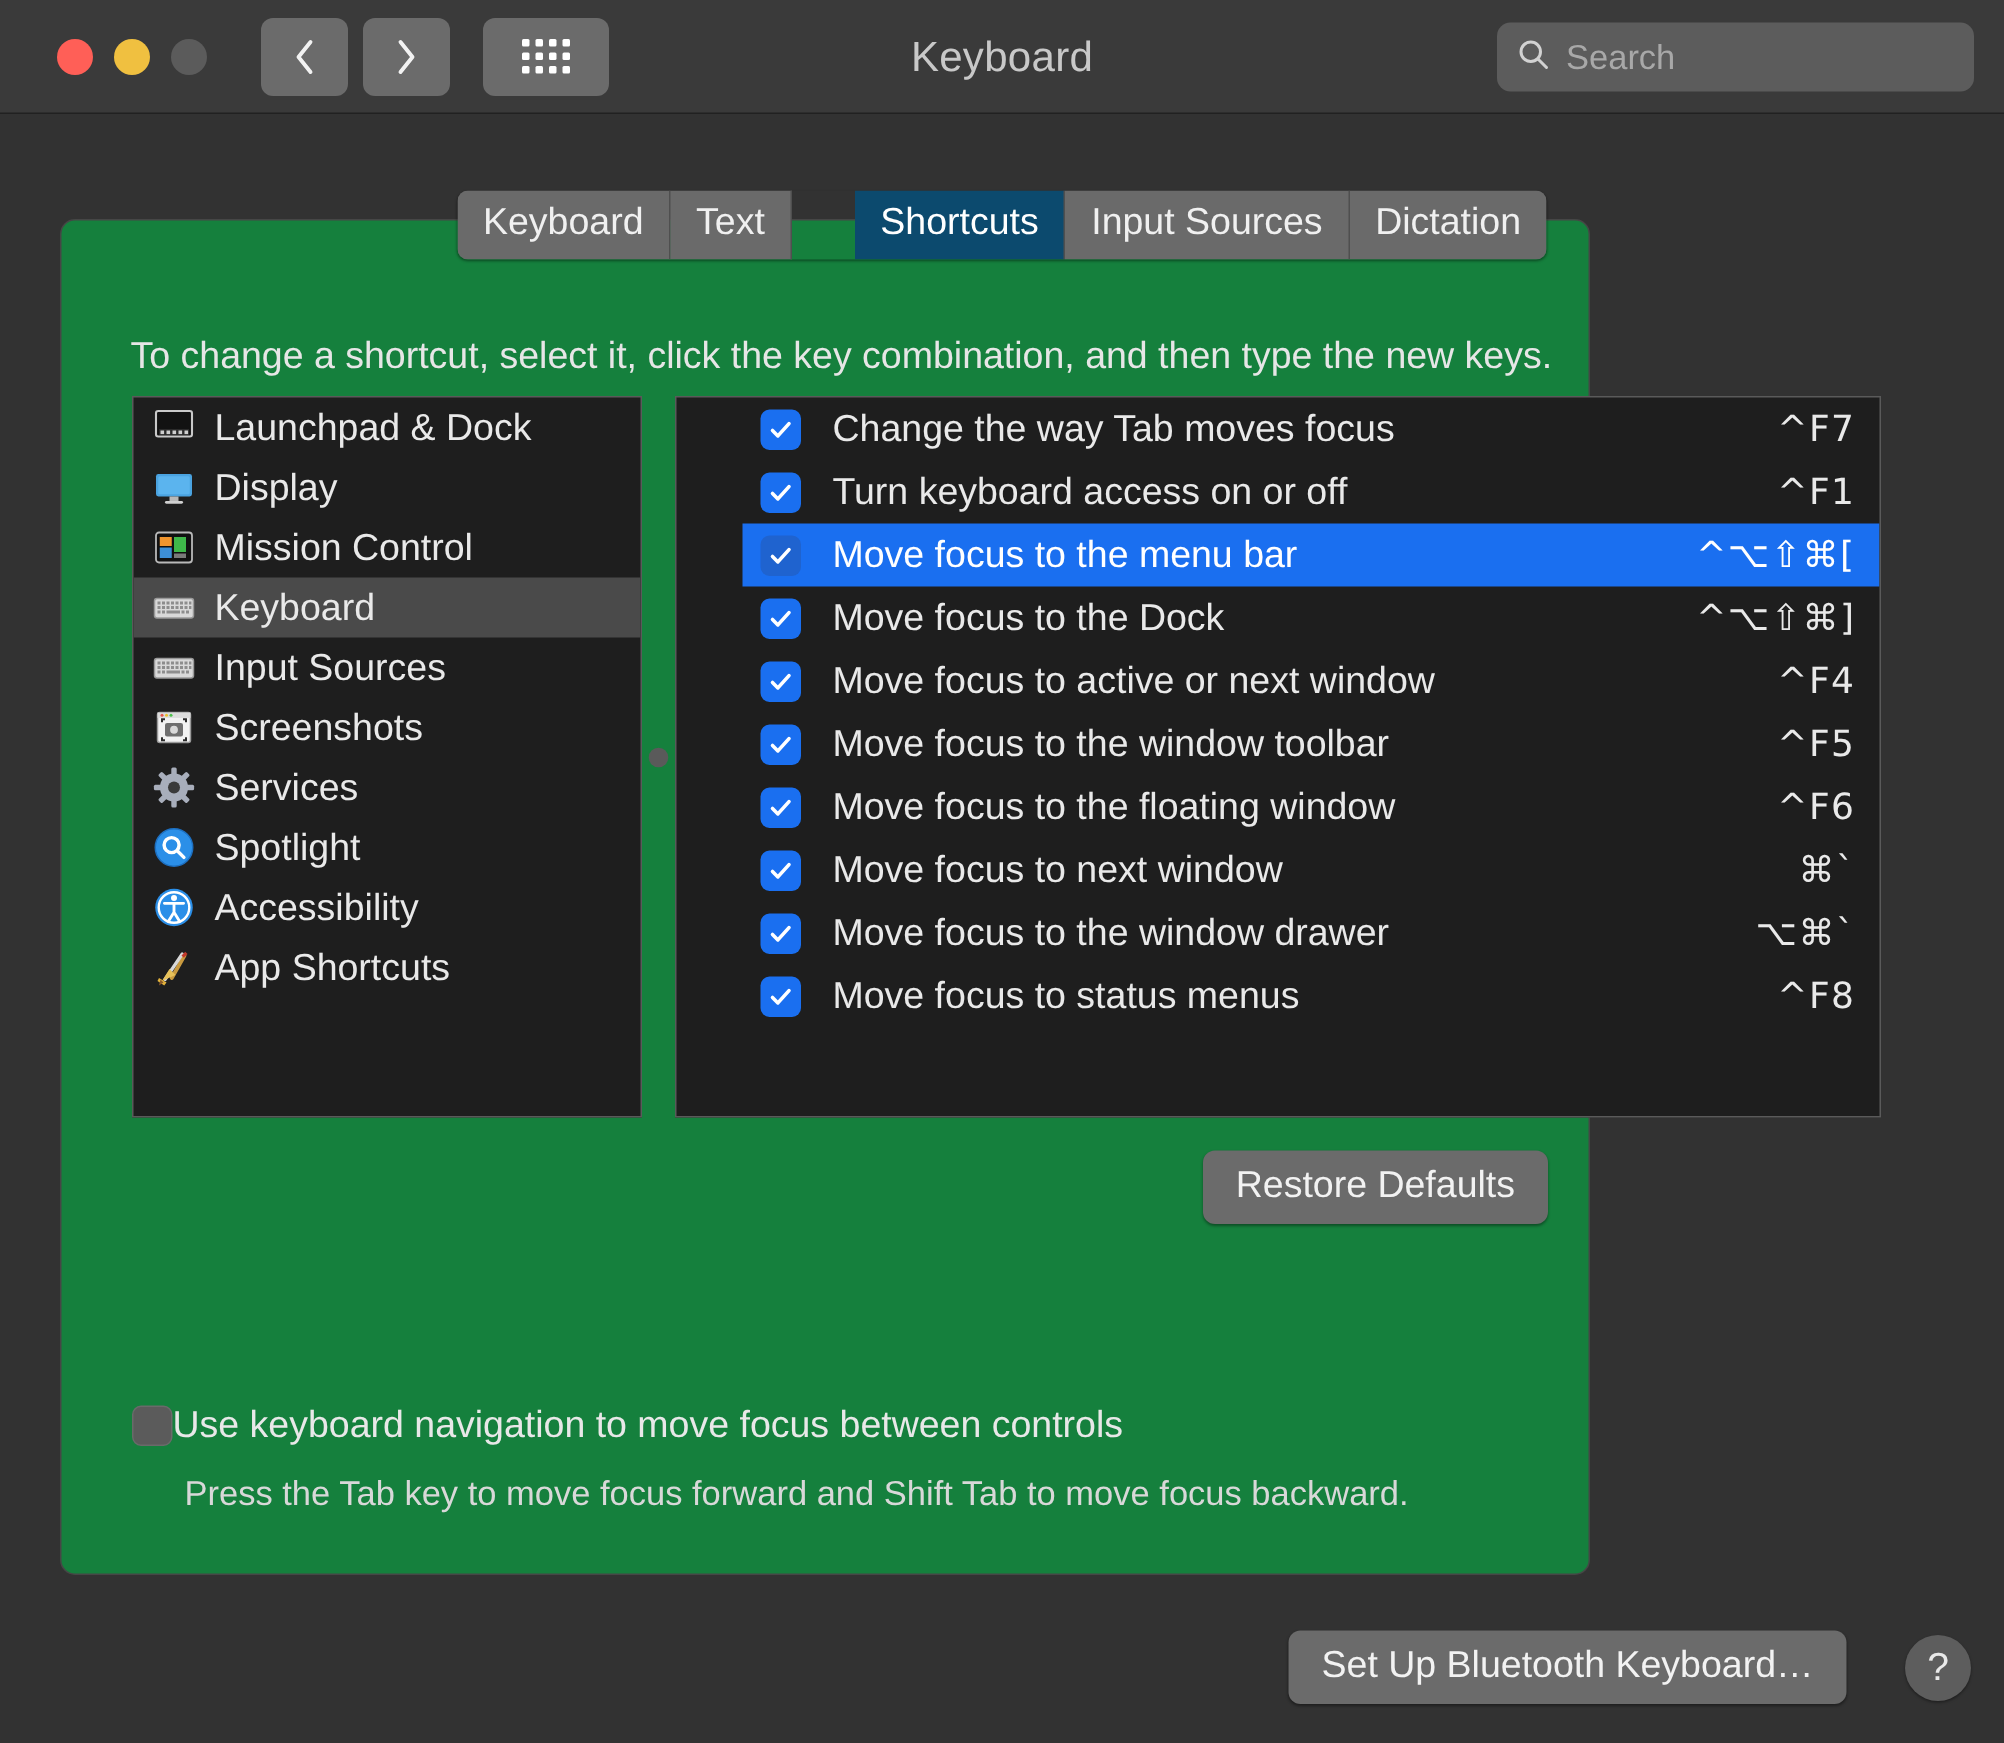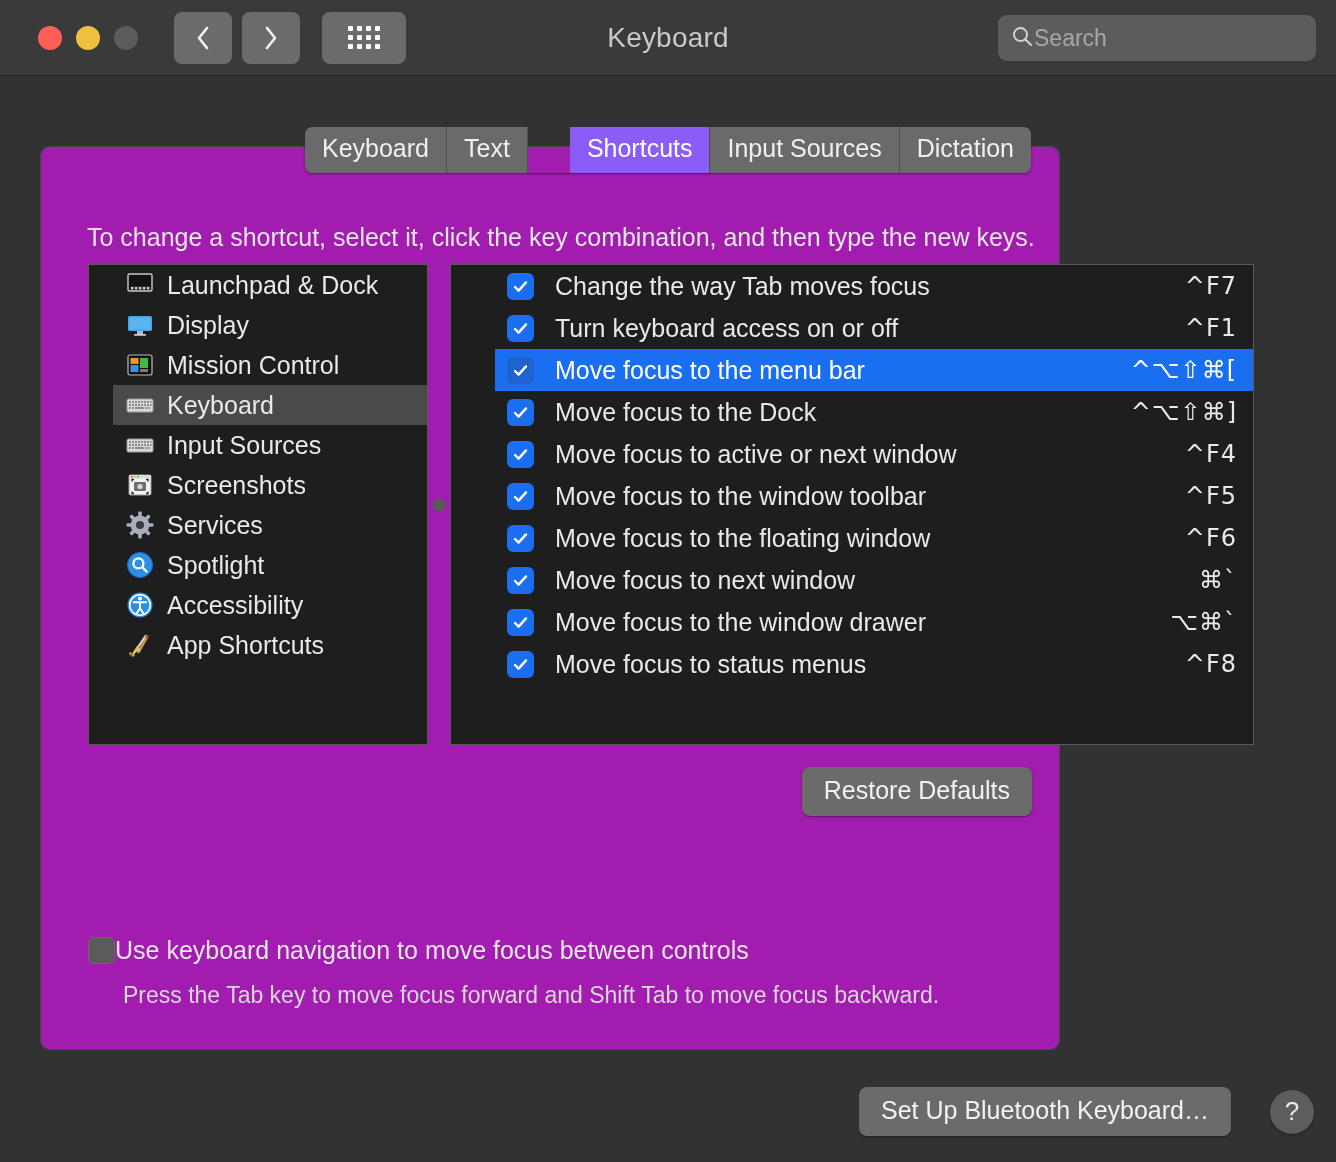--- a/index.html
+++ b/index.html
@@ -89,20 +89,21 @@
     position: absolute;
     right: 20px;
     top: 15px;
     width: 318px;
     height: 46px;
     background: #5c5c5c;
     border-radius: 9px;
     display: flex;
     align-items: center;
     padding: 0 12px;
+    gap: 10px;
   }
   .search-box .mag { flex: 0 0 auto; color: #d2d2d2; }
   .search-box input {
     flex: 1 1 auto;
     background: transparent;
     border: none;
     outline: none;
     color: #e8e8e8;
     font-size: 23px;
     font-family: "Liberation Sans", sans-serif;
@@ -126,30 +127,30 @@
   .tab {
     background: #6a6a6a;
     color: #f0f0f0;
     font-size: 25px;
     padding: 6px 17px 8px;
     border-right: 1px solid #4f4f4f;
     white-space: nowrap;
     line-height: 1.26;
   }
   .tab:last-child { border-right: none; }
-  .tab.active { background: #8b5cf6; color: #ffffff; margin-left: 42px; }
+  .tab.active { background: #0c4a6e; color: #ffffff; margin-left: 42px; }
 
   
   .panel {
     position: absolute;
     left: 40px;
     top: 146px;
     width: 1020px;
     height: 904px;
-    background: #a21caf;
+    background: #15803d;
     border: 1px solid #464646;
     border-radius: 10px;
   }
 
   .hint {
     position: absolute;
     left: 46px;
     top: 76px;
     font-size: 25px;
     color: #e6e6e6;
@@ -164,21 +165,21 @@
     height: 481px;
     display: flex;
   }
 
   .list-box {
     background: #1e1e1e;
     border: 1px solid #5a5a5a;
     overflow: hidden;
     position: relative;
   }
-  .sidebar  { width: 340px; flex: 0 0 340px; padding-left: 24px; }
+  .sidebar  { width: 340px; flex: 0 0 340px; }
   .splitter {
     width: 22px; flex: 0 0 22px;
     position: relative;
     background: transparent;
   }
   .splitter .handle {
     position: absolute;
     left: 50%; top: 50%;
     transform: translate(-50%, -50%);
     width: 13px; height: 13px;

